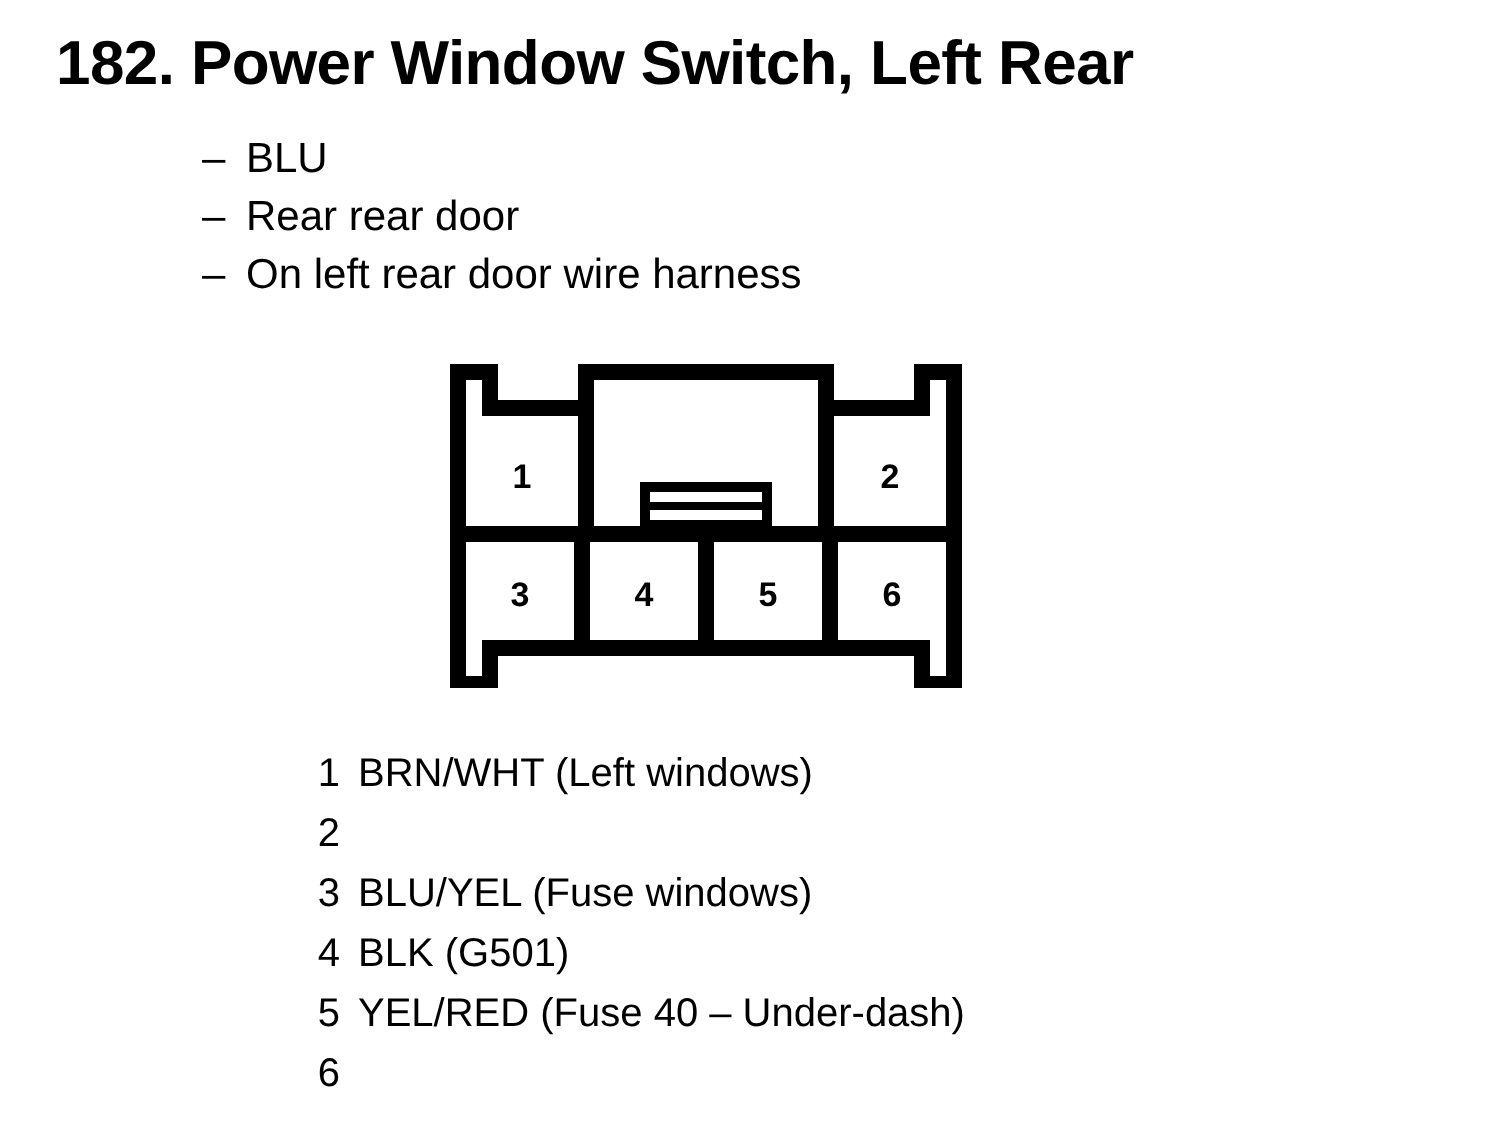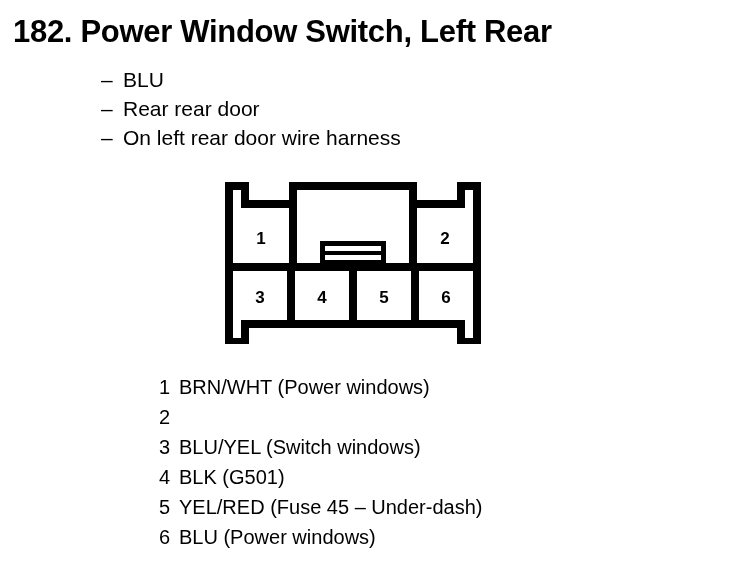--- a/index.html
+++ b/index.html
@@ -13,21 +13,21 @@
     position: relative;
     overflow: hidden;
     font-family: "Liberation Sans", sans-serif;
     color: #000000;
     -webkit-font-smoothing: none;
   }
 
   
   #page-title {
     position: absolute;
-    left: 13px;
+    left: 28px;
     top: 16px;
     font-size: 31px;
     font-weight: bold;
     letter-spacing: -0.3px;
     white-space: nowrap;
     line-height: 1;
   }
 
   
   #attribute-list {
@@ -155,34 +155,33 @@
     <text class="conn-pin-label" x="36" y="121">3</text>
     <text class="conn-pin-label" x="98" y="121">4</text>
     <text class="conn-pin-label" x="160" y="121">5</text>
     <text class="conn-pin-label" x="222" y="121">6</text>
   </svg>
 </div>
 
 <ul id="pin-legend">
   <li>
     <span class="pin-num">1</span>
-    <span>BRN/WHT (Power windows)</span>
+    <span>BRN/WHT (Left windows)</span>
   </li>
   <li>
     <span class="pin-num">2</span>
   </li>
   <li>
     <span class="pin-num">3</span>
-    <span>BLU/YEL (Switch windows)</span>
+    <span>BLU/YEL (Fuse windows)</span>
   </li>
   <li>
     <span class="pin-num">4</span>
     <span>BLK (G501)</span>
   </li>
   <li>
     <span class="pin-num">5</span>
-    <span>YEL/RED (Fuse 45 – Under-dash)</span>
+    <span>YEL/RED (Fuse 40 – Under-dash)</span>
   </li>
   <li>
     <span class="pin-num">6</span>
-    <span>BLU (Power windows)</span>
   </li>
 </ul>
 
 </body></html>

